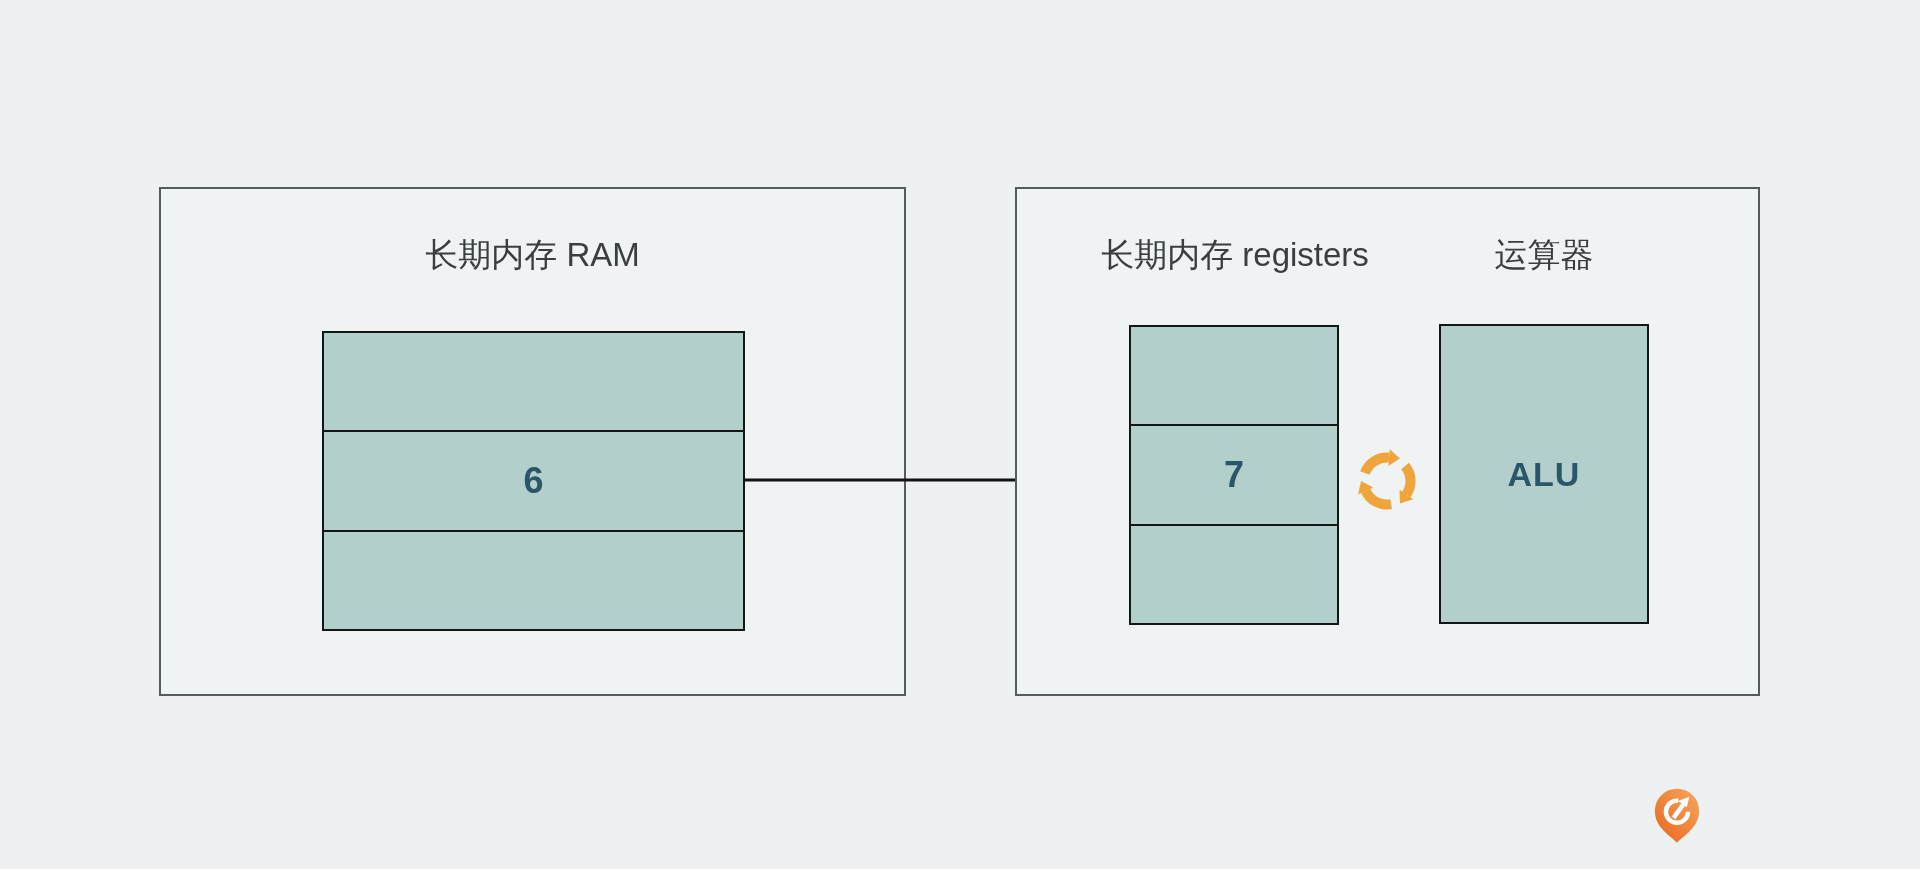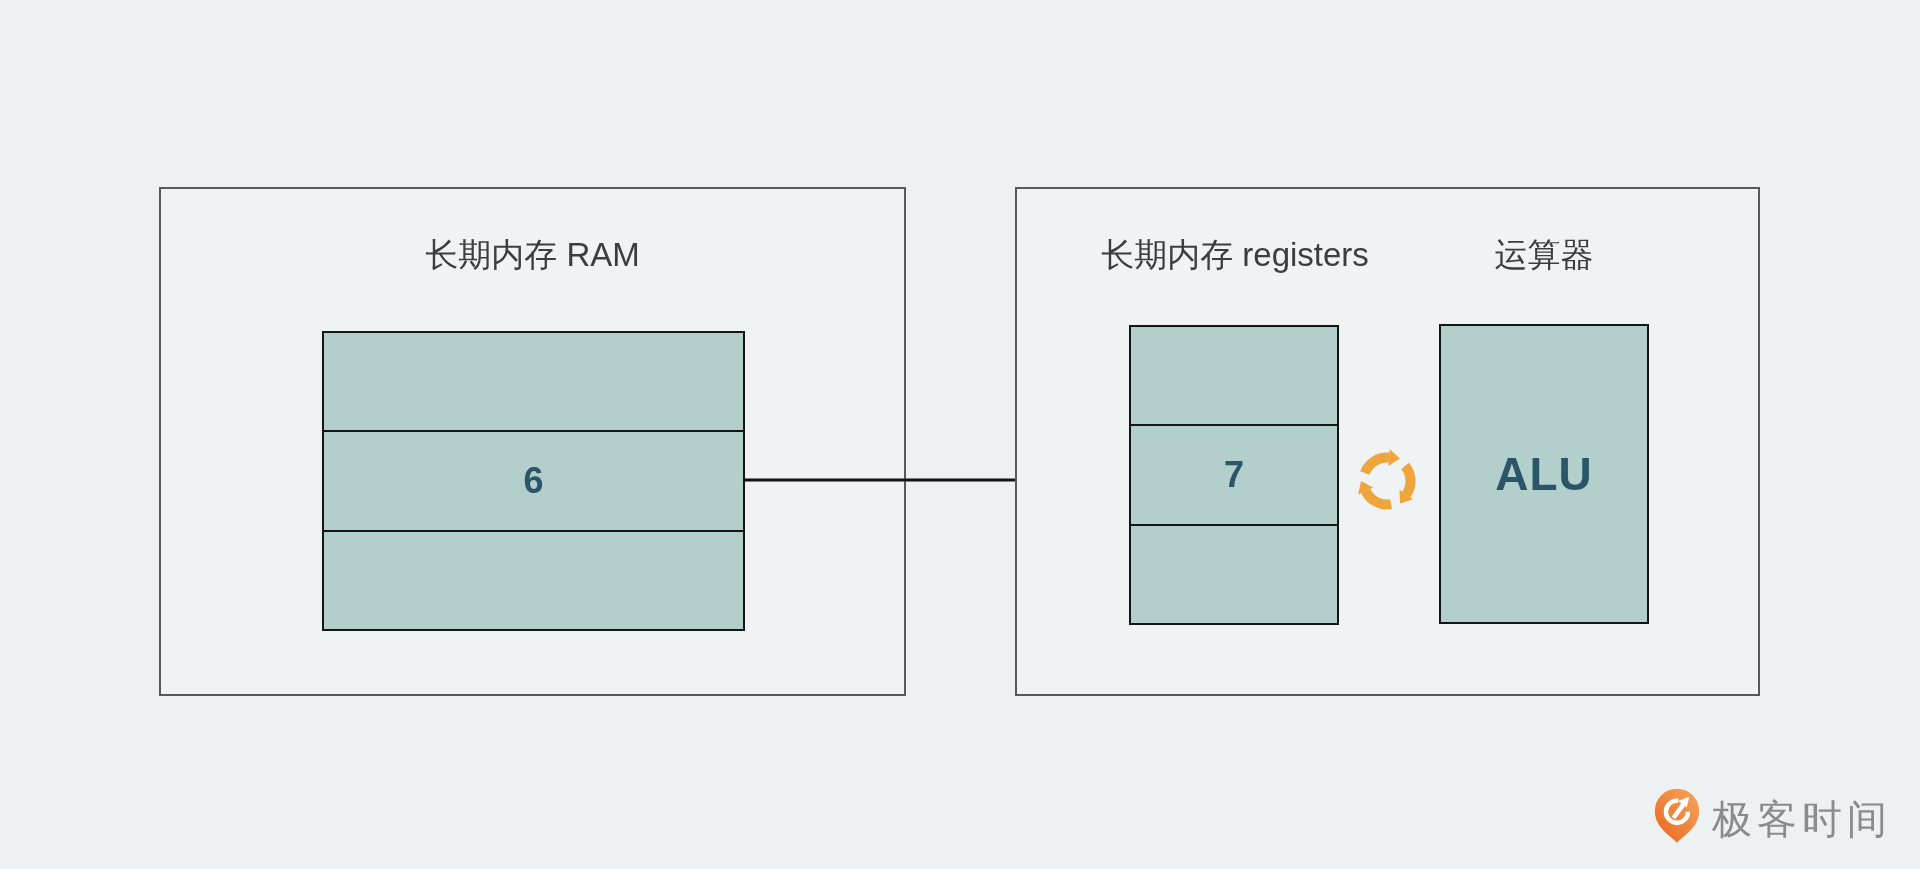--- a/index.html
+++ b/index.html
@@ -51,21 +51,21 @@
   }
   .cell + .cell { border-top: 2px solid #131517; }
   .alu-box {
     position: absolute;
     border: 2px solid #131517;
     background: #b2cfcc;
     box-sizing: border-box;
     display: flex;
     align-items: center;
     justify-content: center;
-    font-size: 46px;
+    font-size: 34px;
     font-weight: 700;
     letter-spacing: 1px;
     color: #2b566a;
   }
   .abs { position: absolute; }
   #logo-text {
     position: absolute;
     left: 1712px;
     top: 792px;
     font-size: 40px;
@@ -132,16 +132,15 @@
         <linearGradient id="gk" x1="0" y1="1" x2="1" y2="0">
           <stop offset="0" stop-color="#e8651c"></stop>
           <stop offset="1" stop-color="#f7a760"></stop>
         </linearGradient>
       </defs>
       <path d="M30 64 C18 53 5 45 5 28 A25 25 0 1 1 55 28 C55 45 42 53 30 64 Z" fill="url(#gk)"></path>
       <circle cx="30" cy="29" r="12.5" fill="none" stroke="#ffffff" stroke-width="5" stroke-dasharray="60 18.5"></circle>
       <line x1="26" y1="36" x2="37" y2="21" stroke="#ffffff" stroke-width="5"></line>
       <polygon points="44,12 41,24 31,17" fill="#ffffff"></polygon>
     </svg>
-    <div id="logo-text" style="left:62px; top:6px;">极客时间</div>
   </div>
 
 </div>
 
 </body></html>

